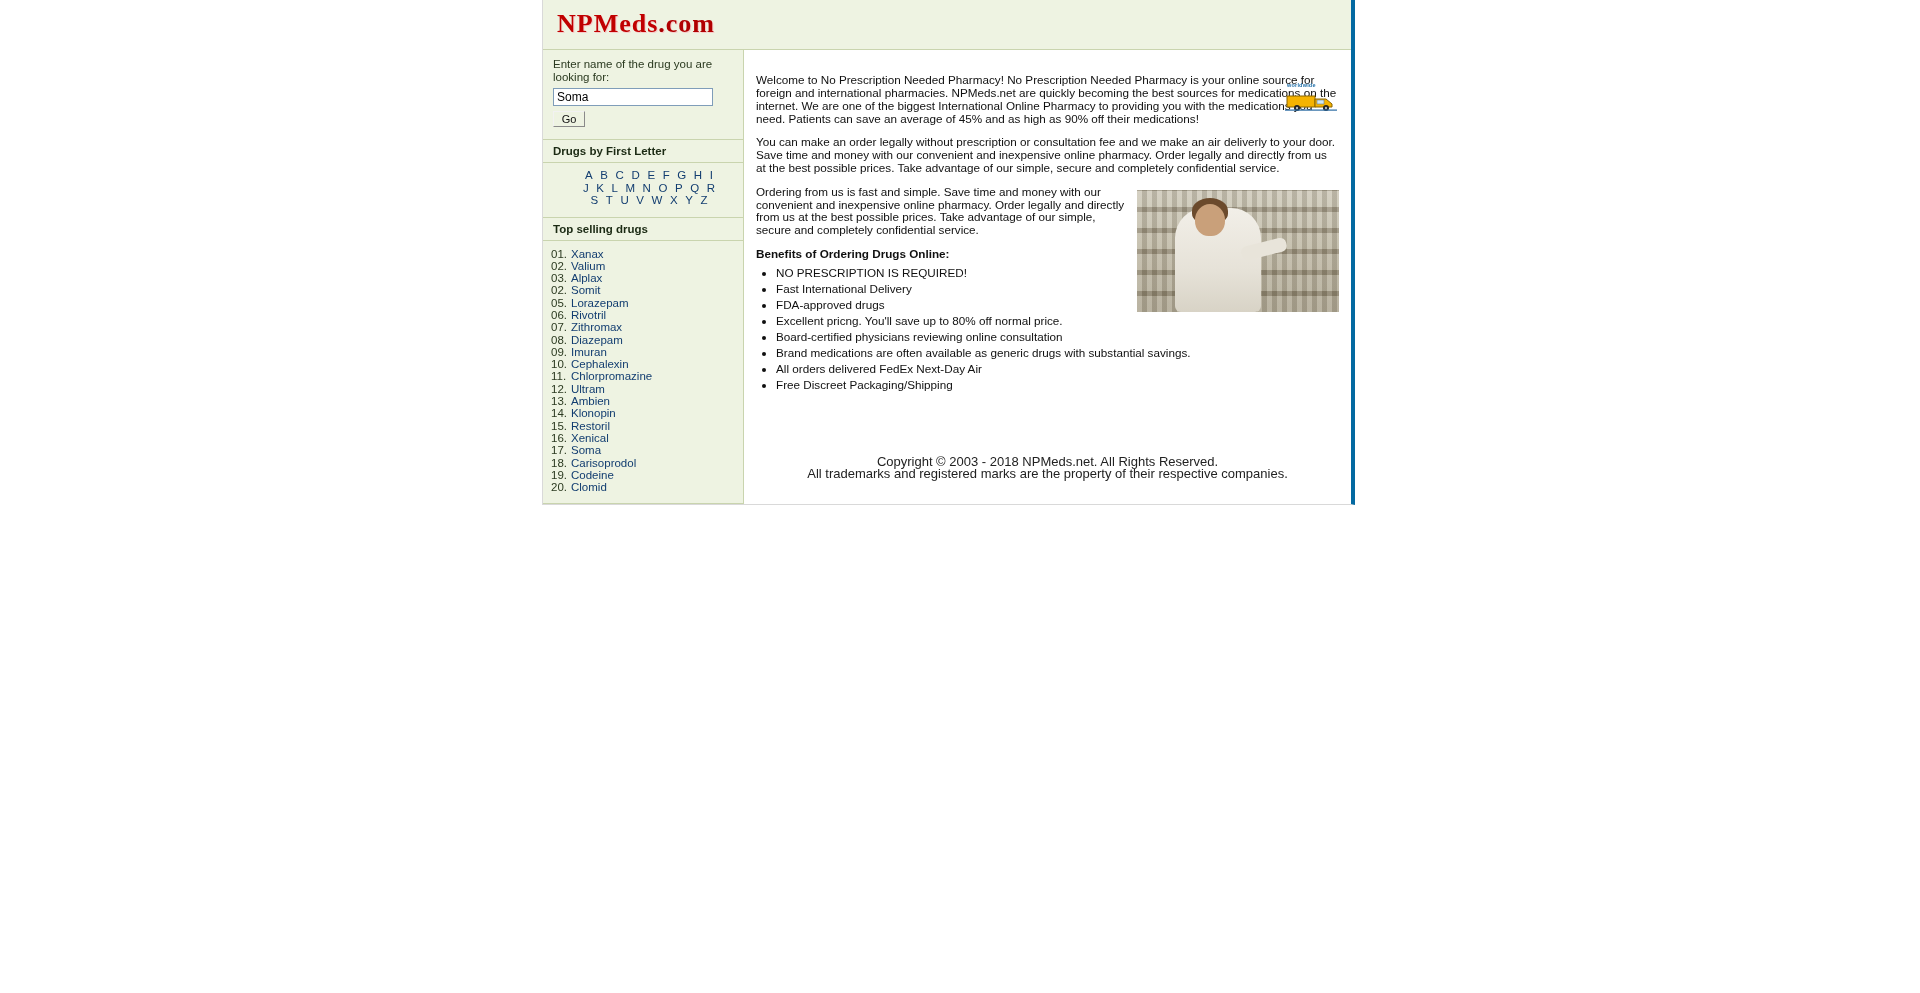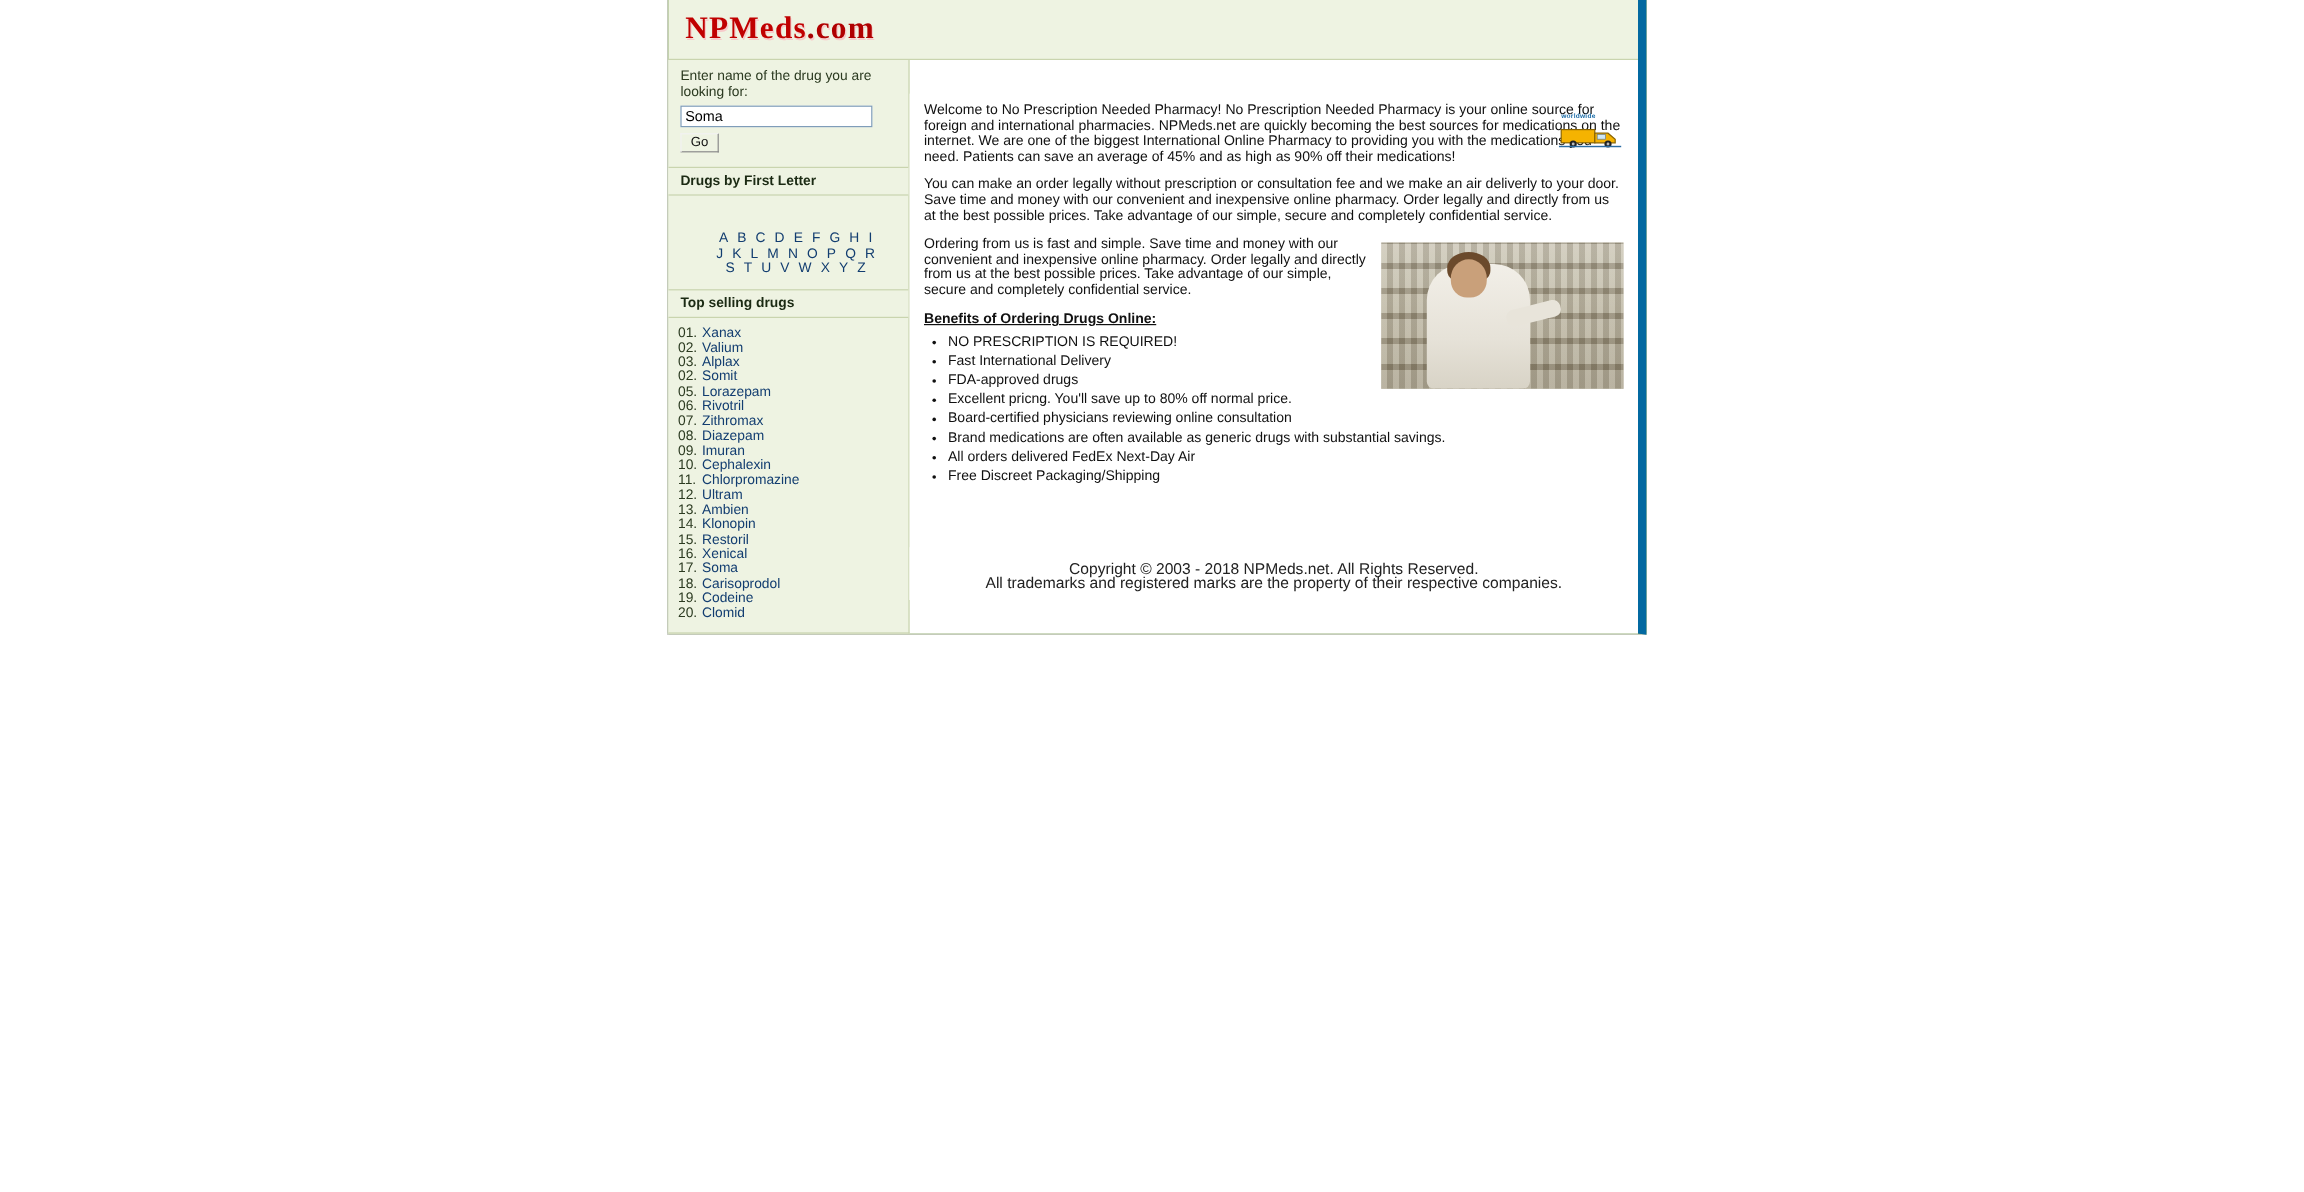--- a/index.html
+++ b/index.html
@@ -11,26 +11,26 @@
     font-family: "Liberation Sans", sans-serif;
   }
   #page {
     position: relative;
     width: 1920px;
     height: 993px;
     overflow: hidden;
   }
   .site {
     position: absolute;
-    left: 556px;
+    left: 542px;
     top: 0px;
     width: 808px;
-    background: #4d7c0f;
+    background: #e5e5e5;
     border-left: 1px solid #d9d9d9;
-    border-right: 7px solid #0369a1;
+    border-right: 4px solid #0369a1;
     border-bottom: 1px solid #d9d9d9;
   }
   
   .header {
     height: 49px;
     background: #eef3e2;
     border-bottom: 1px solid #c9d4ae;
     position: relative;
   }
   .logo {
@@ -119,21 +119,20 @@
     font-weight: bold;
     font-size: 11.5px;
     color: #1b2a13;
     padding: 5px 10px 5px 10px;
     margin-top: 4px;
   }
   .letters {
     padding: 6px 12px 6px 24px;
     text-align: center;
     line-height: 12.5px;
-    margin-top: 24px;
   }
   .letters a {
     color: #123d70;
     text-decoration: none;
     font-size: 11.5px;
     margin: 0 2.2px;
   }
   .toplist {
     margin: 0;
     padding: 7px 0 2px 0;
@@ -261,21 +260,20 @@
     left: 104px; top: 52px;
     width: 46px; height: 14px;
     background: #e8e4da;
     transform: rotate(-14deg);
     border-radius: 6px;
   }
   .benefits-head {
     font-weight: bold;
     margin: 2px 0 4px 0;
     font-size: 11.7px;
-    text-decoration: underline;
   }
   ul.benefits {
     margin: 0 0 0 2px;
     padding: 0 0 0 18px;
     list-style: disc;
   }
   ul.benefits li {
     line-height: 16px;
     font-size: 11.7px;
     color: #101010;

